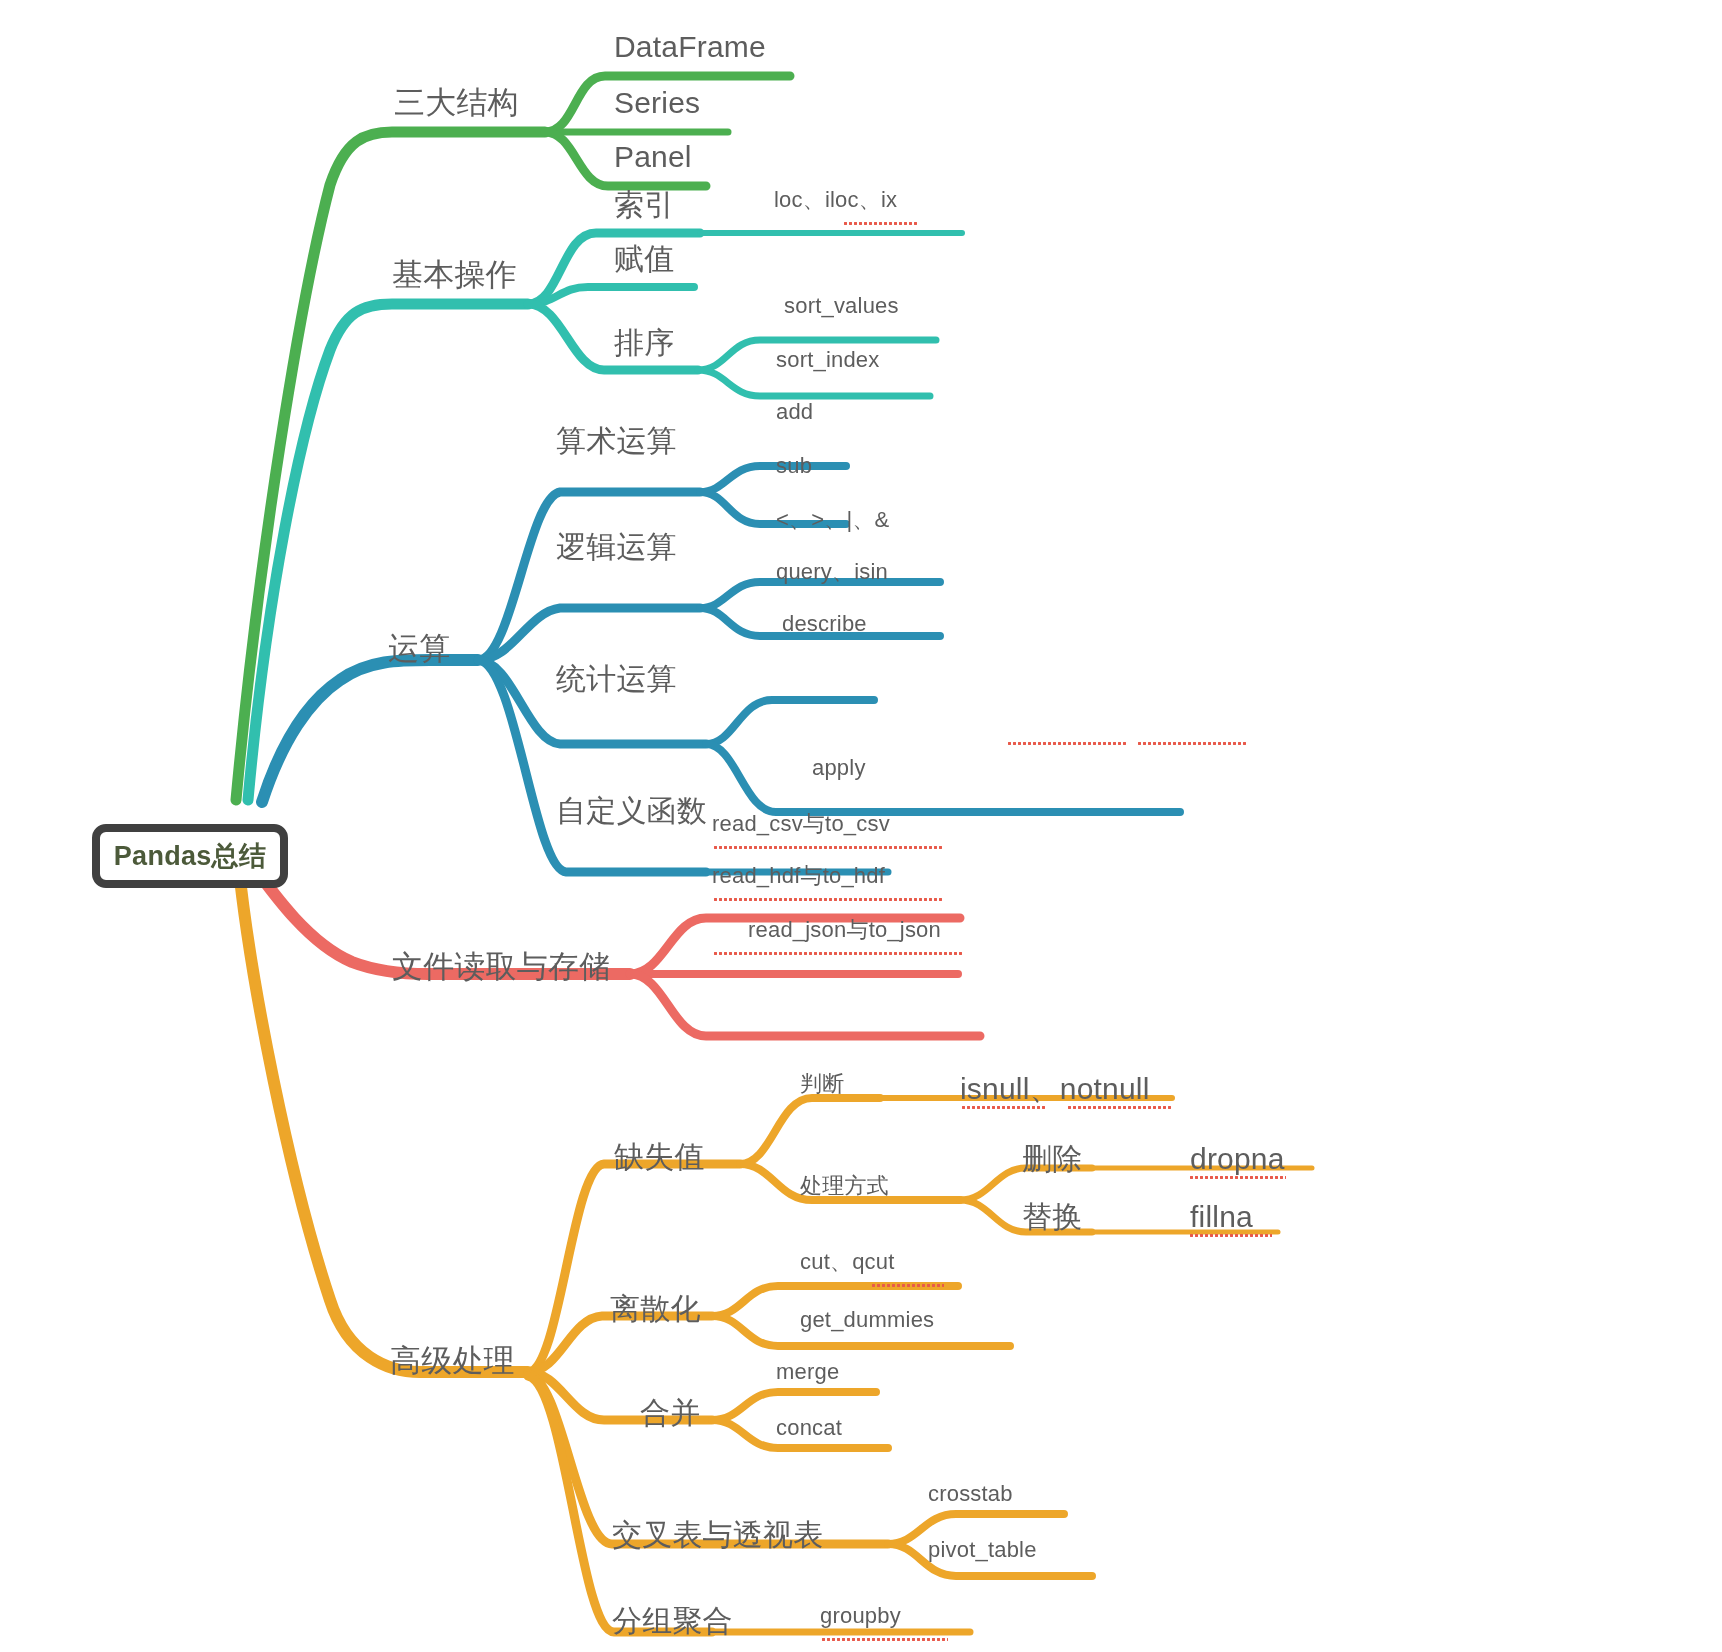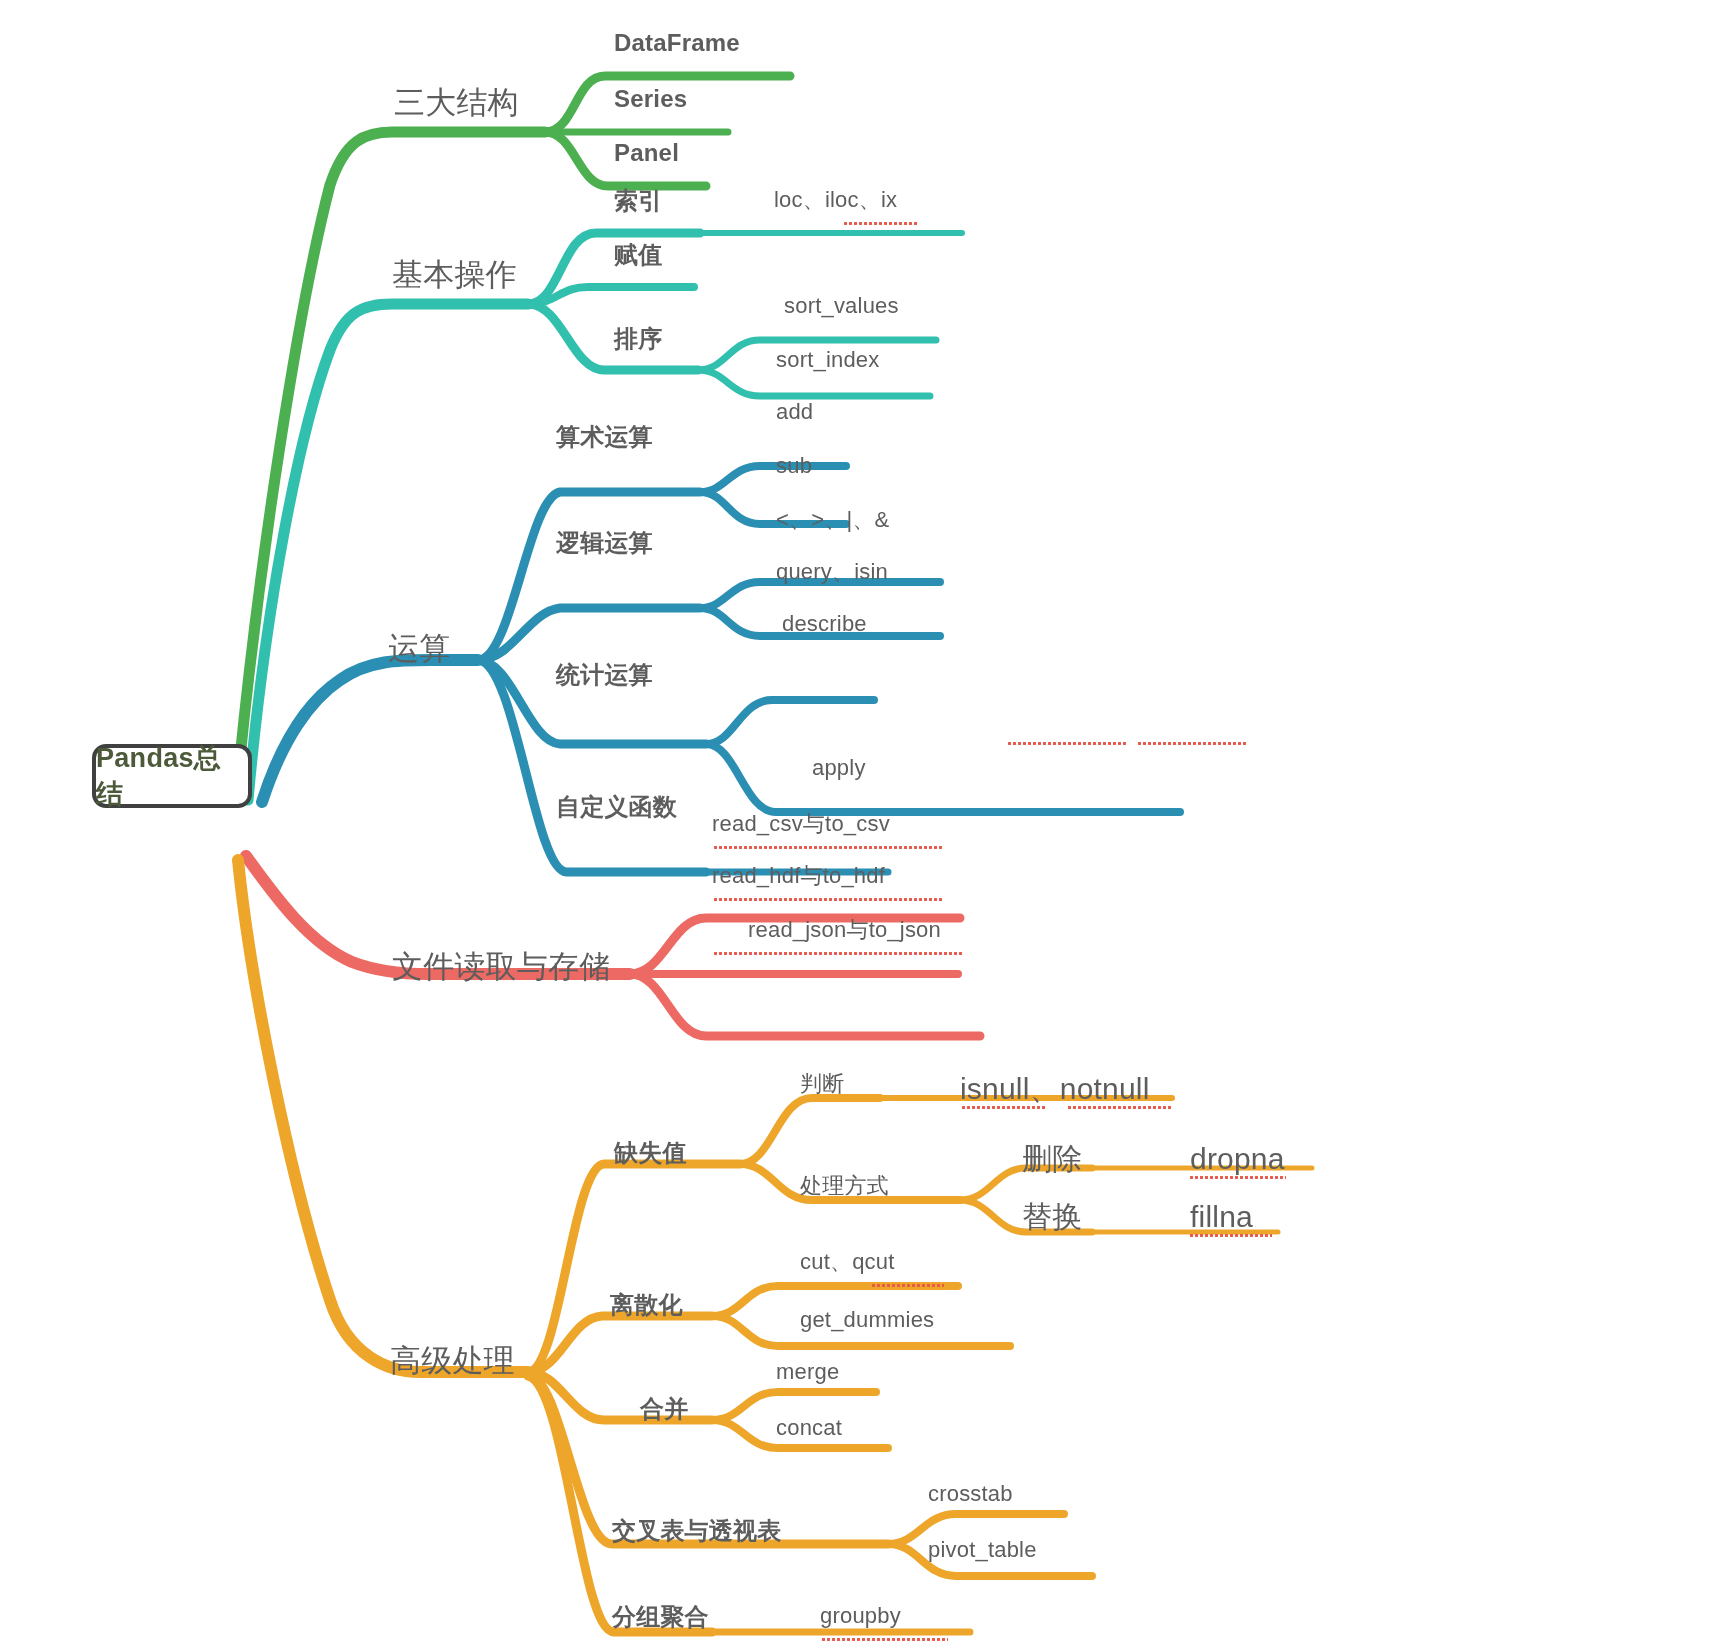--- a/index.html
+++ b/index.html
@@ -11,28 +11,28 @@
   #canvas{position:absolute;left:0;top:0;width:1722px;height:1652px;}
   svg#wires{position:absolute;left:0;top:0;width:1722px;height:1652px;}
   .lbl{
     position:absolute;
     color:#5d5d5d;
     white-space:nowrap;
     line-height:1.12;
     letter-spacing:0.2px;
   }
   .lbl.l1{font-size:31px;}
-  .lbl.l2{font-size:24px;font-weight:bold;}
+  .lbl.l2{font-size:30px;}
   .lbl.l3{font-size:22px;}
   .lbl.l4{font-size:30px;}
   .root{
     position:absolute;
-    left:92px;top:744px;
-    width:160px;height:64px;
-    border:4px solid #404040;
+    left:92px;top:824px;
+    width:196px;height:64px;
+    border:8px solid #404040;
     border-radius:14px;
     background:#ffffff;
     display:flex;align-items:center;justify-content:center;
     box-sizing:border-box;
   }
   .root span{
     font-size:27px;color:#4c5a3a;font-weight:600;letter-spacing:0.3px;
   }
   
   .sq{

